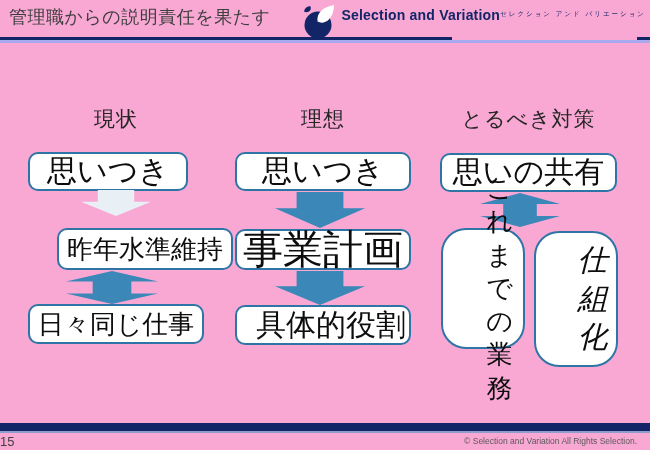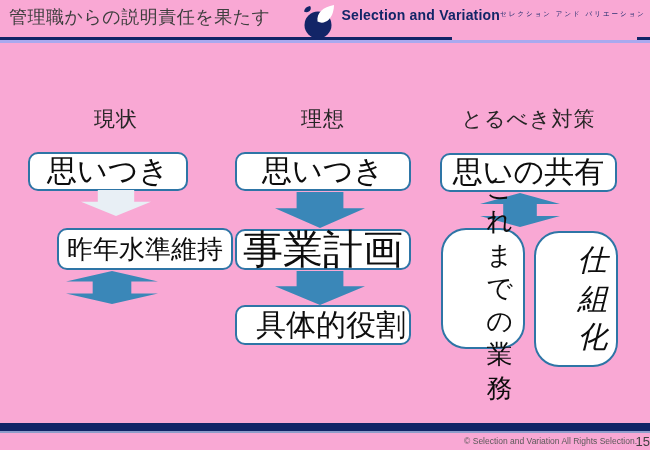--- a/index.html
+++ b/index.html
@@ -40,21 +40,21 @@
     box-sizing:border-box;text-align:center;
   }
   .box.tall{border-radius:25px;white-space:pre-line;line-height:1.28;padding-left:33px;}
   
   .arrow{position:absolute;background:var(--arrow);}
   .arrow.down{clip-path:polygon(24% 0,76% 0,76% 45%,100% 45%,50% 100%,0 45%,24% 45%);}
   .arrow.faded{background:var(--arrow-faded);clip-path:polygon(24% 0,76% 0,76% 45%,100% 45%,50% 100%,0 45%,24% 45%);}
   .arrow.updown{clip-path:polygon(50% 0,100% 32%,71% 32%,71% 68%,100% 68%,50% 100%,0 68%,29% 68%,29% 32%,0 32%);}
   
   .footer-bar{position:absolute;left:0;top:423px;width:650px;height:8px;background:var(--navy);border-bottom:2px solid var(--footer-underline);}
-  .page-number{position:absolute;left:0;top:434px;width:650px;text-align:right;font-size:13px;color:#404040;}
+  .page-number{position:absolute;left:0;top:434px;width:650px;text-align:left;font-size:13px;color:#404040;}
   .copyright{position:absolute;right:13px;top:436px;font-size:8.5px;color:#595959;}
 </style>
 </head>
 <body>
 
 <div class="slide">
 
   <div class="title">管理職からの説明責任を果たす</div>
 
   <div class="logo">
@@ -74,20 +74,21 @@
   <div class="rule-light"></div>
 
   <div class="col-heading" style="left:28px;width:176px;">現状</div>
   <div class="col-heading" style="left:235px;width:176px;">理想</div>
   <div class="col-heading" style="left:440px;width:177px;">とるべき対策</div>
 
   <div class="box" style="left:28px;top:152px;width:160px;height:39px;font-size:30px;">思いつき</div>
   <div class="arrow faded" style="left:81px;top:190px;width:70px;height:26px;"></div>
   <div class="box" style="left:28px;top:228px;width:176px;height:42px;font-size:26px;margin-left:29px;">昨年水準維持</div>
   <div class="arrow updown" style="left:66px;top:271px;width:92px;height:33px;"></div>
+  <div class="box" style="left:28px;top:304px;width:176px;height:40px;font-size:26px;">日々同じ仕事</div>
 
   <div class="box" style="left:235px;top:152px;width:176px;height:39px;font-size:30px;">思いつき</div>
   <div class="arrow down" style="left:275px;top:192px;width:90px;height:36px;"></div>
   <div class="box" style="left:235px;top:229px;width:176px;height:41px;font-size:40px;">事業計画</div>
   <div class="arrow down" style="left:275px;top:271px;width:90px;height:34px;"></div>
   <div class="box" style="left:235px;top:305px;width:176px;height:40px;font-size:30px;padding-left:16px;">具体的役割</div>
 
   <div class="box" style="left:440px;top:153px;width:177px;height:39px;font-size:30px;">思いの共有</div>
   <div class="arrow updown" style="left:480px;top:193px;width:80px;height:34px;"></div>
   <div class="box tall" style="left:441px;top:228px;width:84px;height:121px;font-size:26px;">これ

